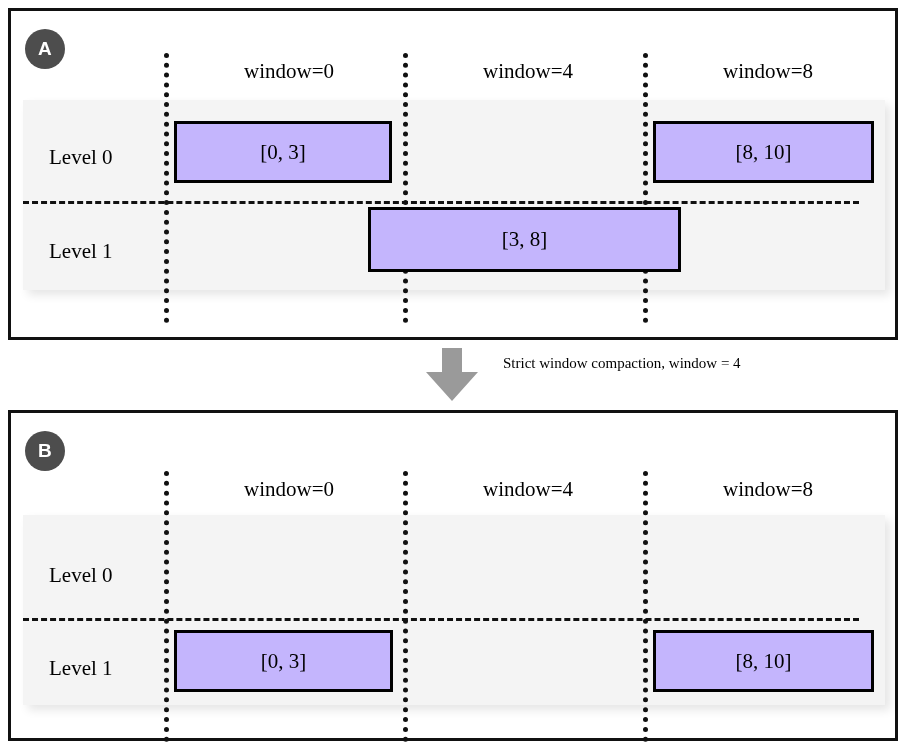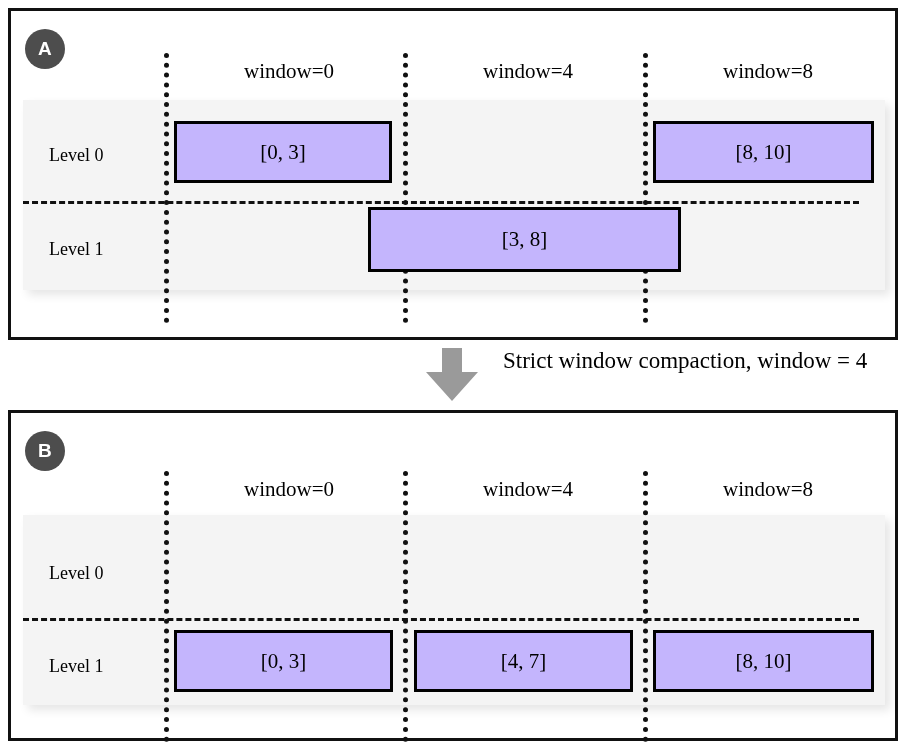--- a/index.html
+++ b/index.html
@@ -58,21 +58,21 @@
     position: absolute;
     background: #f4f4f4;
     box-shadow: 5px 5px 9px rgba(0,0,0,0.10);
   }
   #band-a { left: 12px; top: 89px; width: 862px; height: 190px; }
   #band-b { left: 12px; top: 102px; width: 862px; height: 190px; }
 
   
   .level-label {
     position: absolute;
-    font-size: 18px;
+    font-size: 21px;
     white-space: nowrap;
   }
 
   
   .level-divider {
     position: absolute;
     height: 0;
     border-top: 3px dashed #111111;
   }
 
@@ -112,22 +112,22 @@
     height: 70px;
   }
   .arrow-svg {
     position: absolute;
     left: 424px;
     top: 6px;
   }
   .transition-caption {
     position: absolute;
     left: 503px;
-    top: 8px;
-    font-size: 23px;
+    top: 15px;
+    font-size: 15px;
     white-space: nowrap;
   }
 </style>
 </head>
 <body>
 
 <div class="figure">
 
   <div class="panel" id="panel-a">
 
@@ -174,18 +174,17 @@
 
     <div class="window-rule" style="left:153px; top:58px; height:271px;"></div>
     <div class="window-rule" style="left:392px; top:58px; height:271px;"></div>
     <div class="window-rule" style="left:632px; top:58px; height:271px;"></div>
 
     <div class="window-label" style="left:158px; top:64px; width:240px;">window=0</div>
     <div class="window-label" style="left:397px; top:64px; width:240px;">window=4</div>
     <div class="window-label" style="left:637px; top:64px; width:240px;">window=8</div>
 
     <div class="interval-box" style="left:163px; top:217px; width:219px; height:62px;">[0, 3]</div>
-    <div class="interval-box" style="left:403px; top:217px; width:219px; height:62px;">[4, 7]</div>
     <div class="interval-box" style="left:642px; top:217px; width:221px; height:62px;">[8, 10]</div>
 
   </div>
 
 </div>
 
 </body></html>

